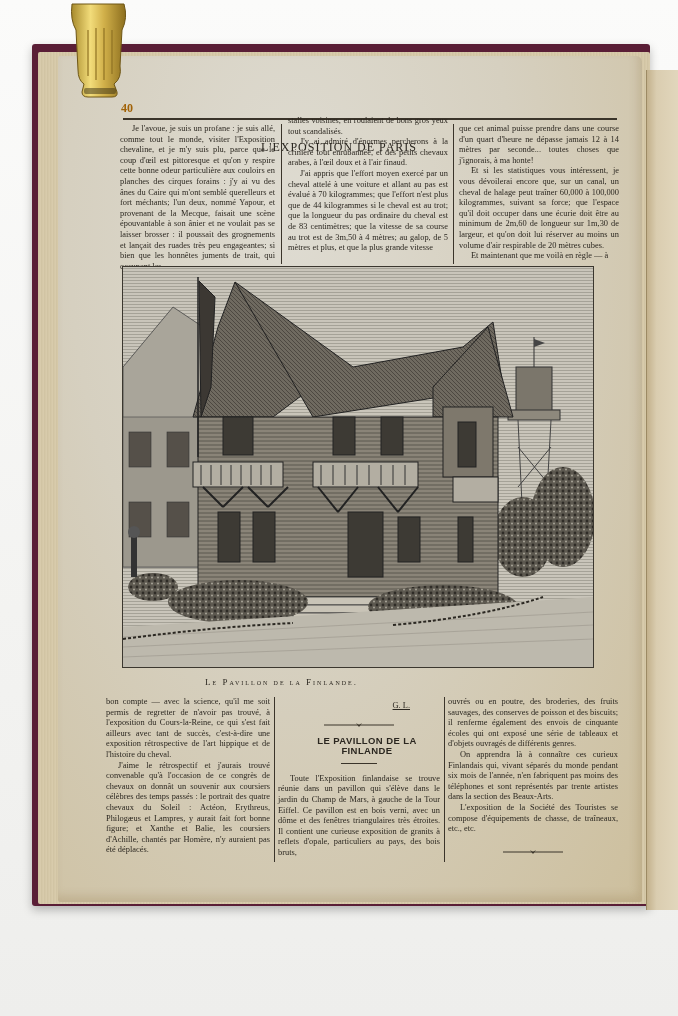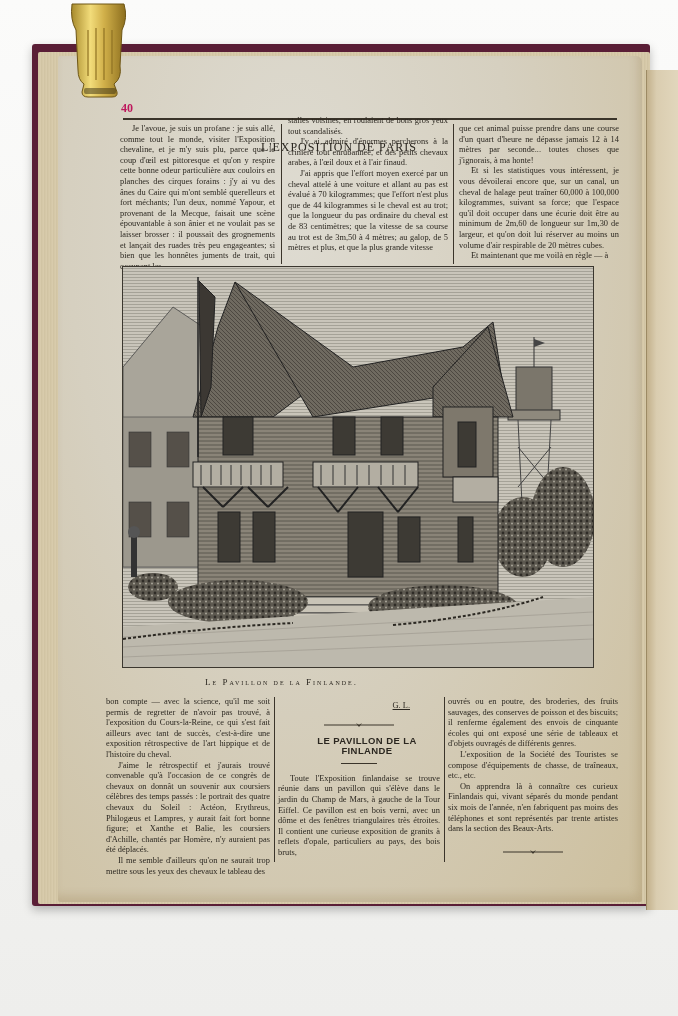--- a/index.html
+++ b/index.html
@@ -32,21 +32,21 @@
     .right-page {
       position: absolute; left: 646px; top: 70px; width: 32px; height: 840px;
       background: linear-gradient(90deg, #c3b18c 0%, #dacdb0 30%, #e2d7bd 100%);
       border-left: 1px solid #9c8a64;
     }
     
     .clip {
       position: absolute; left: 64px; top: 0px; width: 68px; height: 100px;
     }
     .page-number {
-      position: absolute; left: 121px; top: 101px; font-size: 12px; font-weight: bold; color: #be185d;
+      position: absolute; left: 121px; top: 101px; font-size: 12px; font-weight: bold; color: #a16207;
     }
     .running-head {
       position: absolute; left: 0; width: 678px; top: 101px; text-align: center;
       font-size: 12px; letter-spacing: 1px; color: #2a2620; margin-top: 39px;
     }
     .head-rule {
       position: absolute; left: 123px; top: 118px; width: 494px; height: 2px; background: #3a342a;
     }
     .col {
       position: absolute; font-size: 8.4px; line-height: 10.6px; color: #2b2720;
@@ -228,35 +228,34 @@
       <line x1="0" y1="390" x2="470" y2="372"></line>
     </g>
     <path d="M0 372 Q90 360 170 356 M270 358 Q360 350 420 330" stroke="#2b2822" stroke-width="2" fill="none" stroke-dasharray="3,2"></path>
   </svg>
 </div>
 <div class="caption">Le Pavillon de la Finlande.</div>
 
 <div class="col" style="left:106px; top:697px; width:164px;">
   <p class="noindent">bon compte — avec la science, qu'il me soit permis de regretter de n'avoir pas trouvé, à l'exposition du Cours-la-Reine, ce qui s'est fait ailleurs avec tant de succès, c'est-à-dire une exposition rétrospective de l'art hippique et de l'histoire du cheval.</p>
   <p>J'aime le rétrospectif et j'aurais trouvé convenable qu'à l'occasion de ce congrès de chevaux on donnât un souvenir aux coursiers célèbres des temps passés : le portrait des quatre chevaux du Soleil : Actéon, Erythreus, Philogæus et Lampres, y aurait fait fort bonne figure; et Xanthe et Balie, les coursiers d'Achille, chantés par Homère, n'y auraient pas été déplacés.</p>
-  <p>Il me semble d'ailleurs qu'on ne saurait trop mettre sous les yeux des chevaux le tableau des</p>
 </div>
 <div class="col-rule" style="left:274px; top:697px; height:165px;"></div>
 <div class="col" style="left:278px; top:697px; width:162px;">
   <div class="signature">G. L.</div>
   <svg class="ornament" width="70" height="6">
     <line x1="0" y1="3" x2="70" y2="3" stroke="#3a342a" stroke-width="1"></line>
     <polygon points="32,1 35,3 38,1 35,5" fill="#3a342a"></polygon>
   </svg>
   <div class="section-title">LE PAVILLON DE LA FINLANDE</div>
   <div class="small-rule"></div>
   <p>Toute l'Exposition finlandaise se trouve réunie dans un pavillon qui s'élève dans le jardin du Champ de Mars, à gauche de la Tour Eiffel. Ce pavillon est en bois verni, avec un dôme et des fenêtres triangulaires très étroites. Il contient une curieuse exposition de granits à reflets d'opale, particuliers au pays, des bois bruts,</p>
 </div>
 <div class="col-rule" style="left:444px; top:697px; height:165px;"></div>
 <div class="col" style="left:448px; top:697px; width:170px;">
   <p class="noindent">ouvrés ou en poutre, des broderies, des fruits sauvages, des conserves de poisson et des biscuits; il renferme également des envois de cinquante écoles qui ont exposé une série de tableaux et d'objets ouvragés de différents genres.</p>
+  <p>On apprendra là à connaître ces curieux Finlandais qui, vivant séparés du monde pendant six mois de l'année, n'en fabriquent pas moins des téléphones et sont représentés par trente artistes dans la section des Beaux-Arts.</p>
   <p>L'exposition de la Société des Touristes se compose d'équipements de chasse, de traîneaux, etc., etc.</p>
-  <p>On apprendra là à connaître ces curieux Finlandais qui, vivant séparés du monde pendant six mois de l'année, n'en fabriquent pas moins des téléphones et sont représentés par trente artistes dans la section des Beaux-Arts.</p>
   <svg class="ornament" width="60" height="6" style="margin-top:14px;">
     <line x1="0" y1="3" x2="60" y2="3" stroke="#3a342a" stroke-width="1"></line>
     <polygon points="27,1 30,3 33,1 30,5" fill="#3a342a"></polygon>
   </svg>
 </div>
 
 </body></html>

